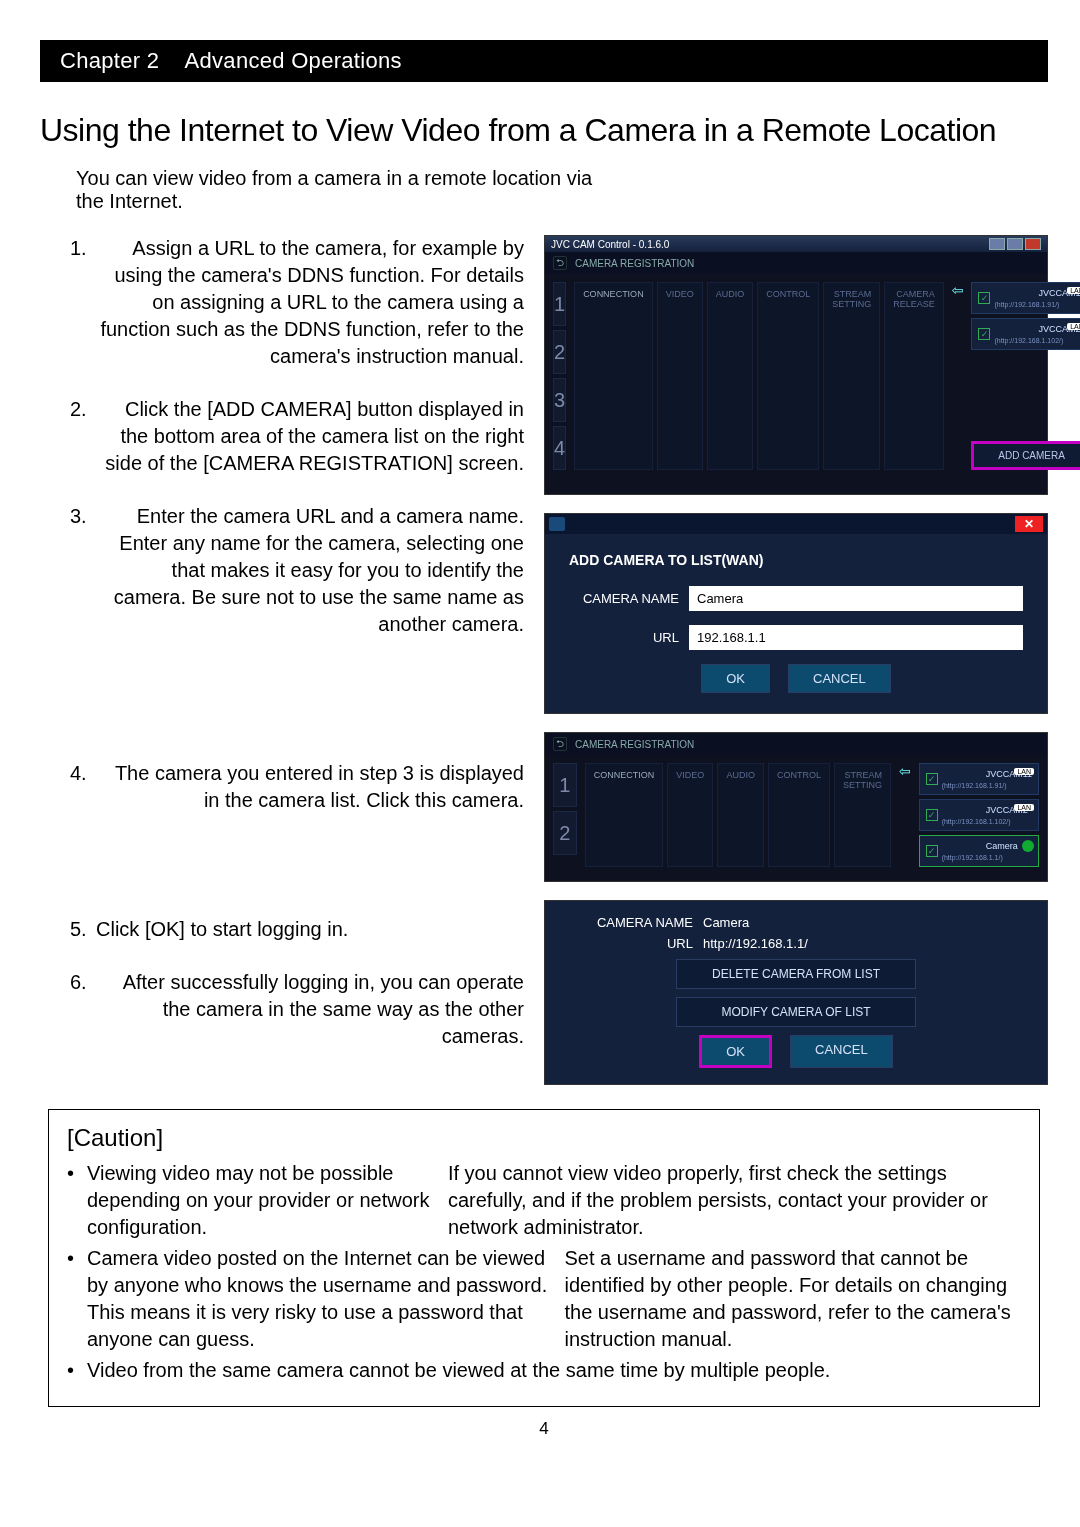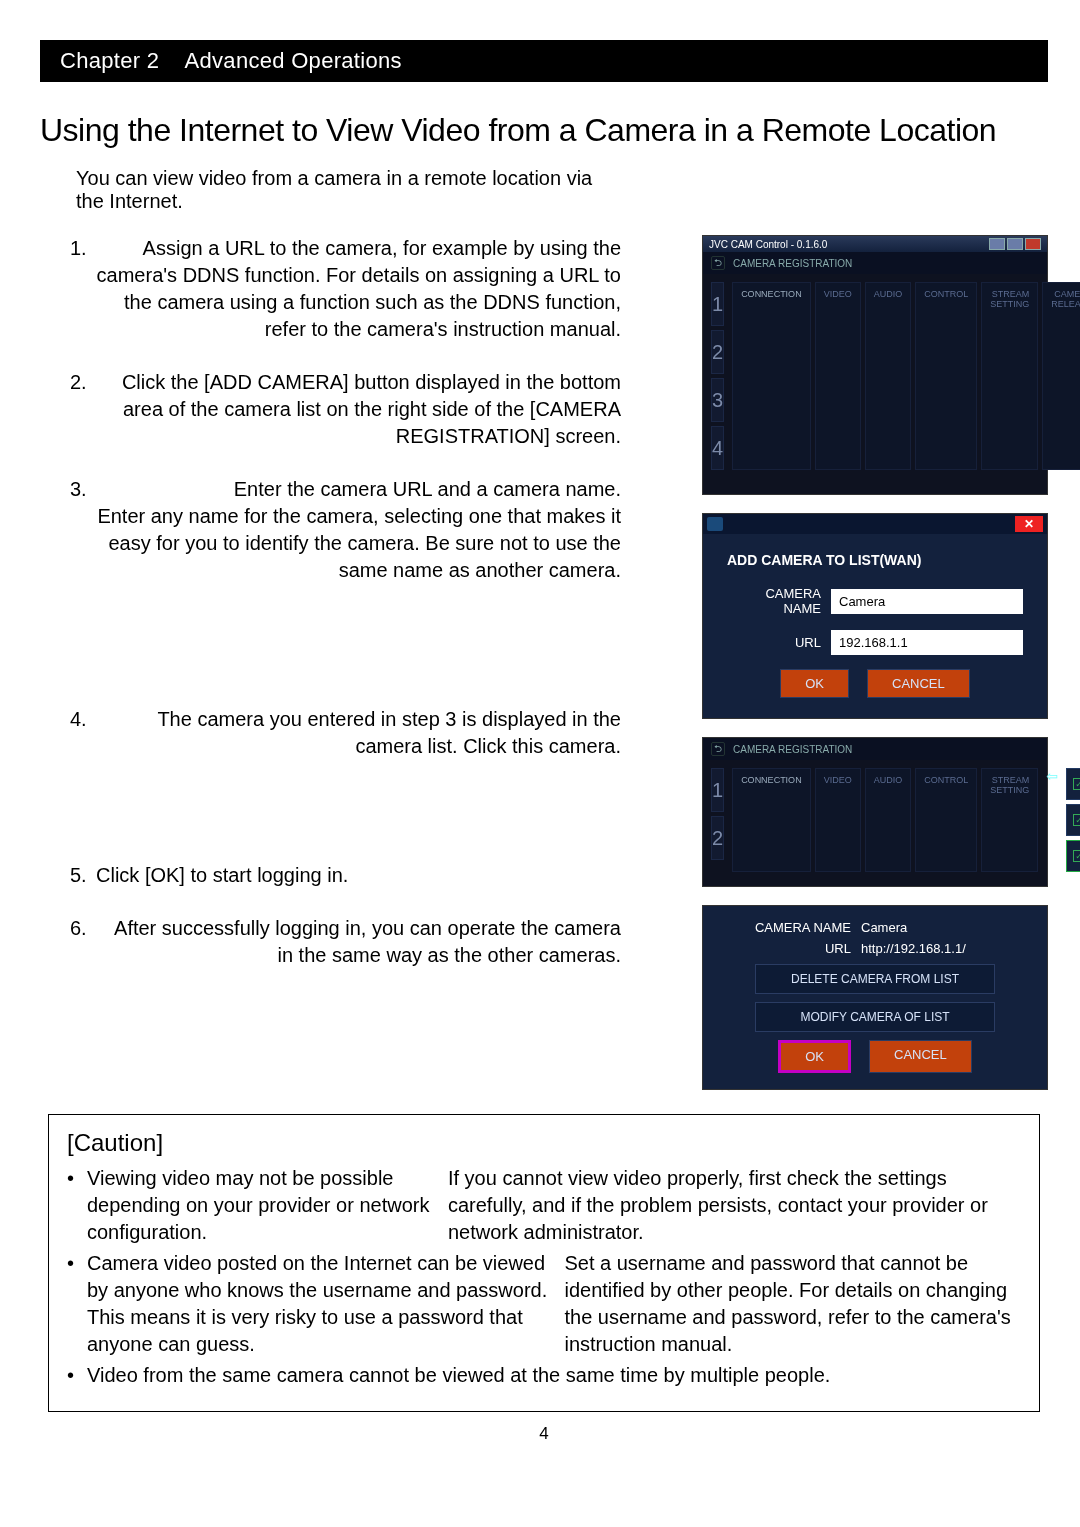--- a/index.html
+++ b/index.html
@@ -24,21 +24,21 @@
   .chapter-bar .chnum { margin-right: 20px; }
   h1.title {
     font-size: 32px;
     font-weight: 400;
     margin-bottom: 18px;
     letter-spacing: -0.5px;
   }
   .intro { margin-left: 36px; font-size: 20px; max-width: 540px; margin-bottom: 22px; }
   .cols { display: flex; gap: 20px; }
   .left { flex: 1; }
-  .right { width: 346px; display: flex; flex-direction: column; gap: 18px; }
+  .right { width: 504px; display: flex; flex-direction: column; gap: 18px; }
   ol.steps { list-style: none; margin-left: 30px; }
   ol.steps li { display: flex; font-size: 20px; line-height: 1.35; margin-bottom: 26px; }
   ol.steps li .num { width: 26px; flex-shrink: 0; }
   ol.steps li .txt { max-width: 525px; text-align: right; }
   .spacer-3 { height: 70px; }
   .spacer-4 { height: 50px; }
 
   
   .shot {
     background: #0e1220;
@@ -74,21 +74,21 @@
   .shot2 { padding:0; }
   .dlg-title { background:#0a1630; display:flex; justify-content:space-between; align-items:center; padding:2px 4px; }
   .dlg-title .icn { width:16px; height:14px; background:#1a4a7a; border-radius:2px; }
   .dlg-title .x { background:#e22; color:#fff; width:28px; height:16px; display:flex; align-items:center; justify-content:center; font-weight:bold; font-size:12px; }
   .dlg-body { background:#13213d; padding:18px 24px 20px 24px; }
   .dlg-head { color:#fff; font-size:14px; font-weight:600; margin-bottom:18px; }
   .frow { display:flex; align-items:center; gap:10px; margin-bottom:14px; }
   .flab { width:110px; text-align:right; color:#fff; font-size:13px; }
   .finp { flex:1; background:#fff; color:#000; font-size:13px; padding:5px 8px; border:none; }
   .btnrow { display:flex; gap:18px; justify-content:center; margin-top:8px; }
-  .dbtn { background:#c2410c; border:1px solid #2a3c63; color:#d6e2f8; font-size:13px; padding:6px 24px; }
+  .dbtn { background:#0c4a6e; border:1px solid #2a3c63; color:#d6e2f8; font-size:13px; padding:6px 24px; }
   .dbtn.hi { border:3px solid #c400c4; }
 
   
   .shot3 { height:150px; }
   .shot3 .cam-entry.wan { border:1px solid #2a4; }
 
   
   .shot4 .dlg-body { padding:14px 28px 16px 28px; }
   .inf { display:flex; gap:10px; margin-bottom:6px; font-size:13px; }
   .inf .k { width:120px; text-align:right; color:#fff; }

